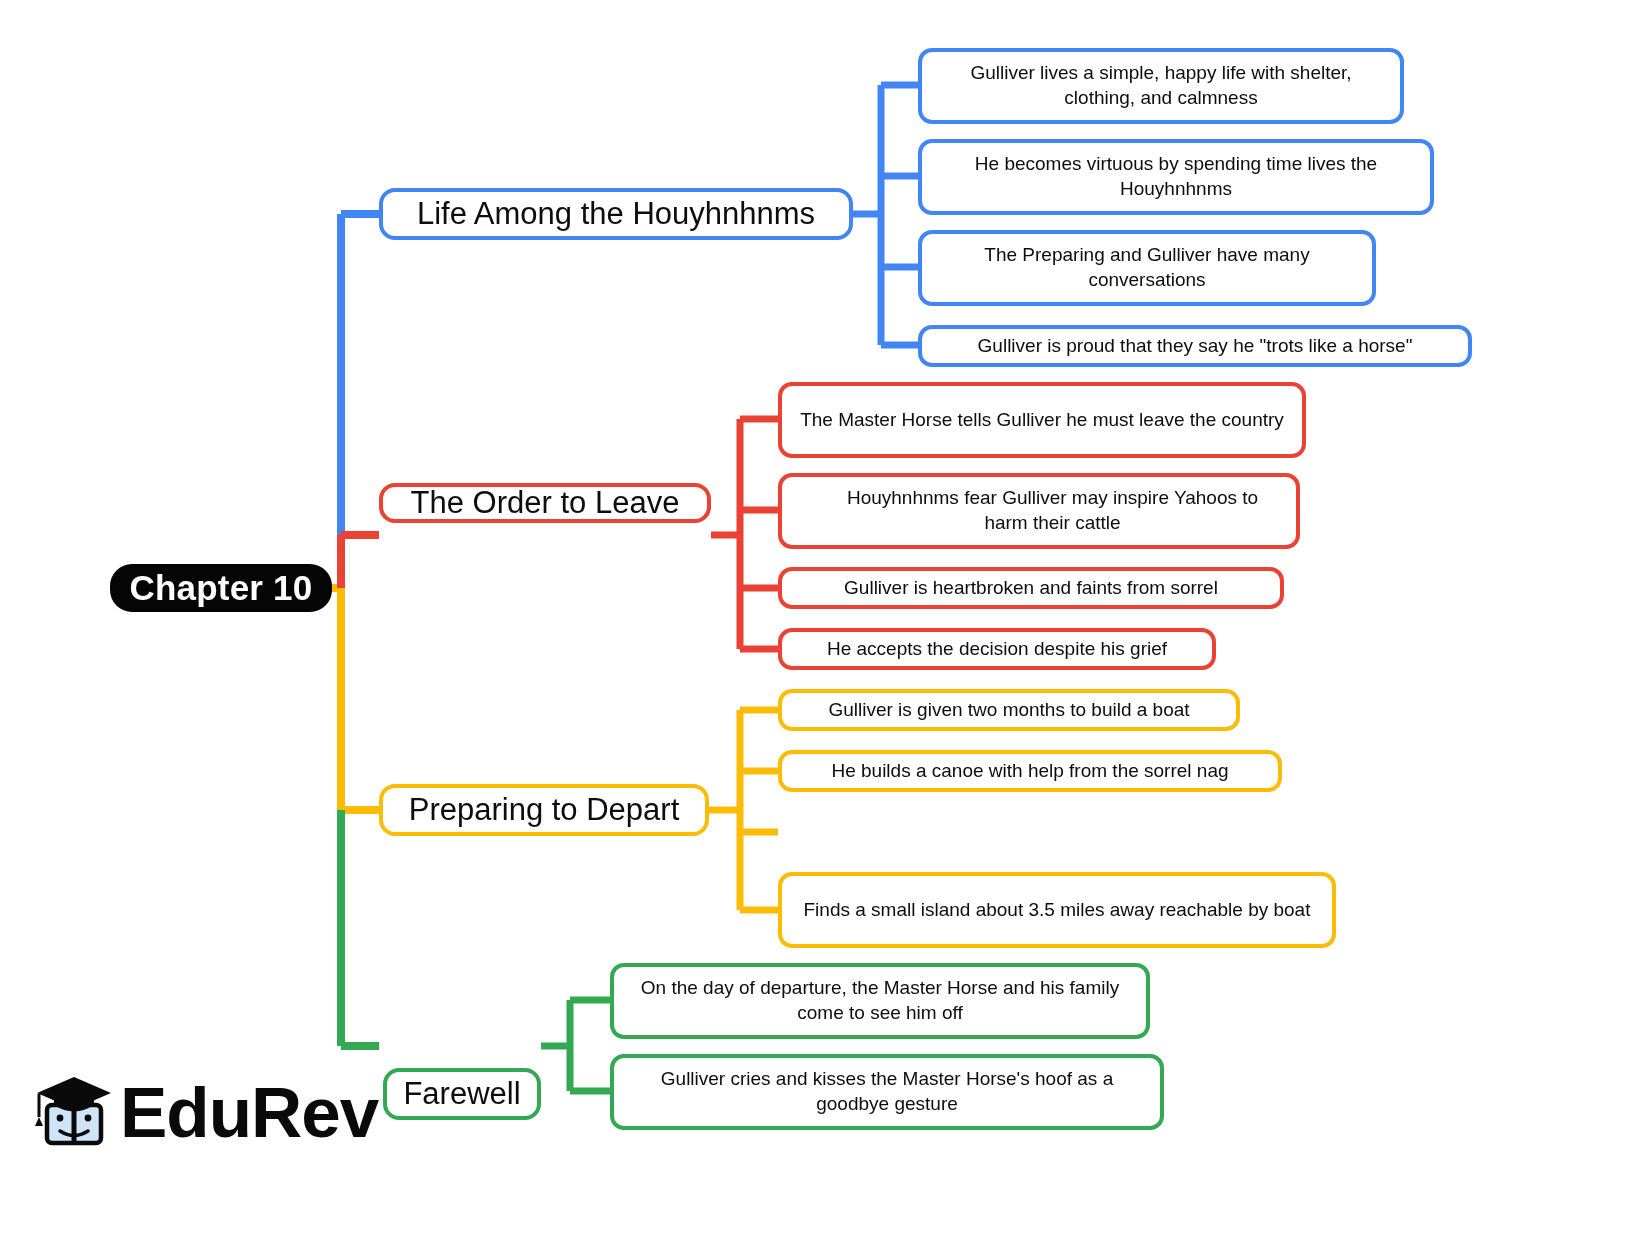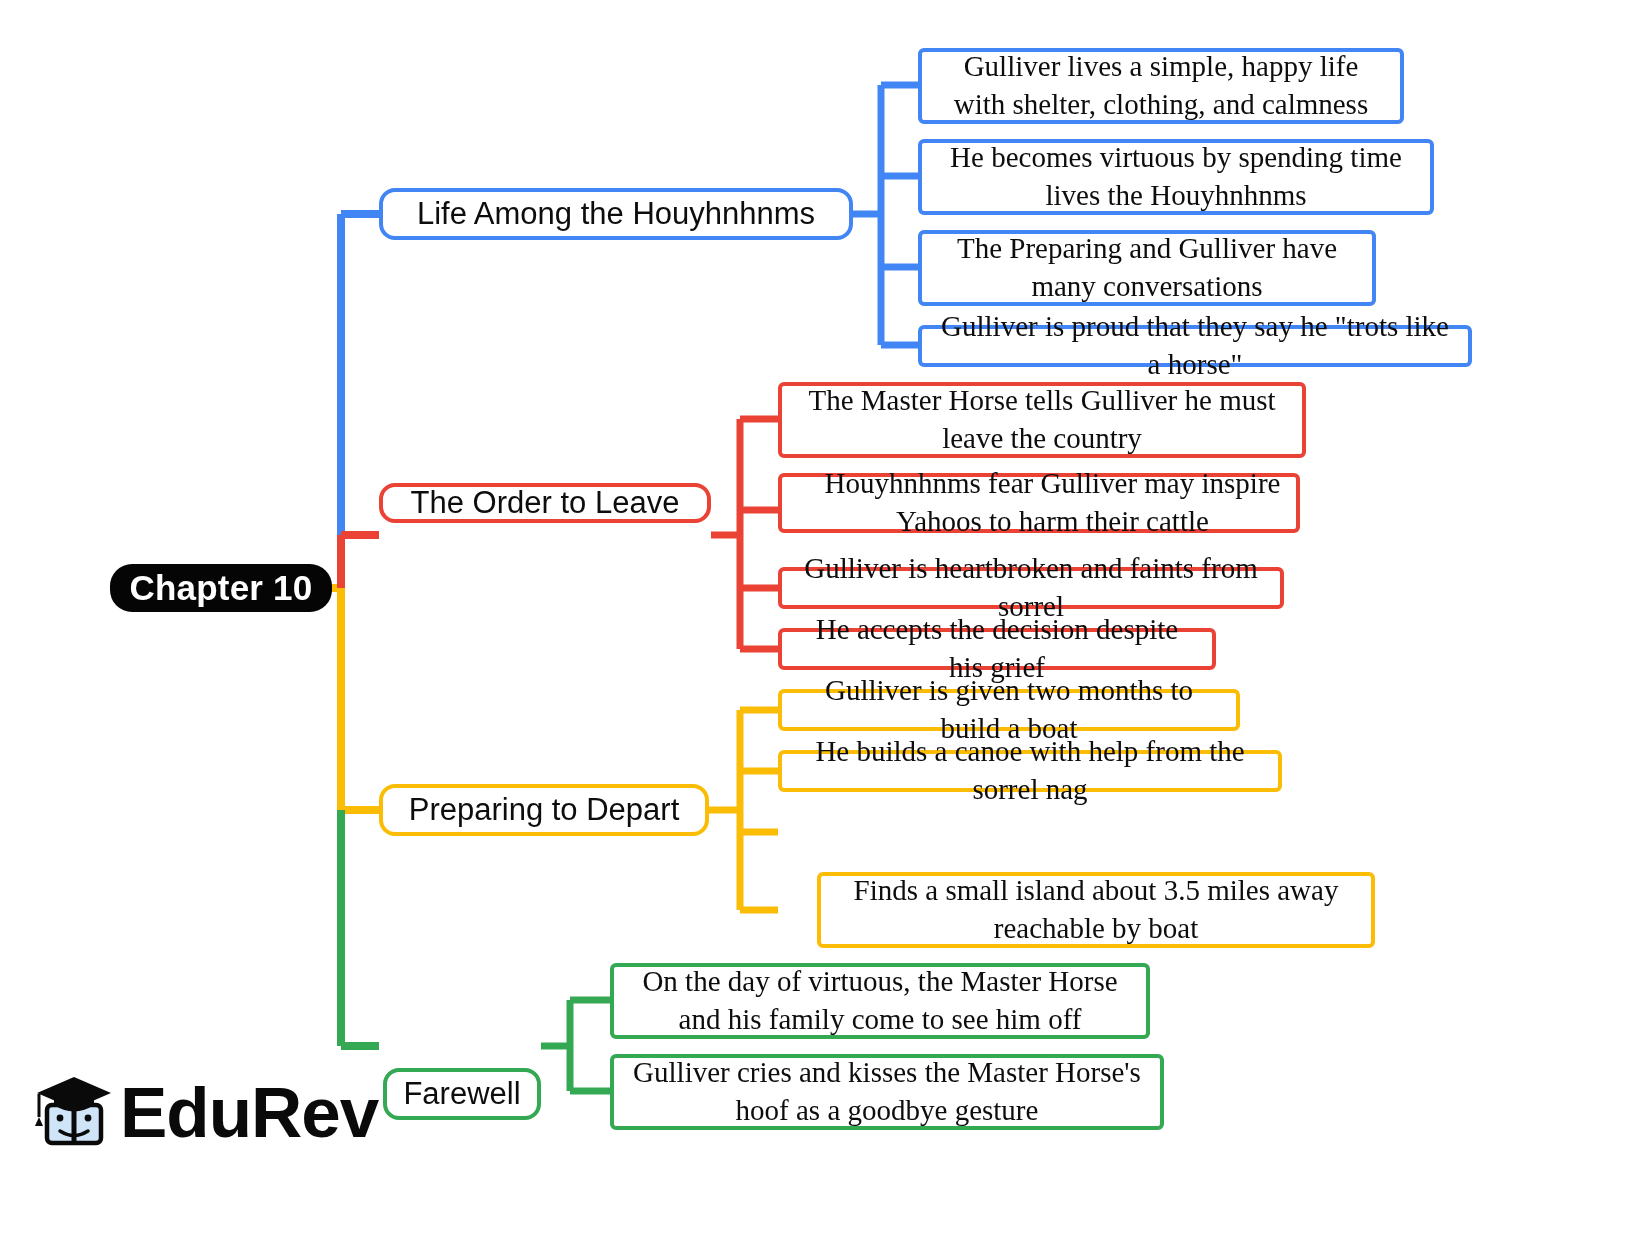--- a/index.html
+++ b/index.html
@@ -54,25 +54,24 @@
     border-style: solid;
     border-radius: 16px;
     font-size: 31px;
     font-weight: normal;
     padding: 2px 16px;
   }
 
   .leaf {
     border-width: 4px;
     border-style: solid;
-    border-radius: 6px;
-    font-size: 29px;
+    border-radius: 14px;
+    font-size: 19px;
     font-weight: normal;
     padding: 4px 14px;
-    font-family: Liberation Serif, serif;
   }
 
   .c-blue   { border-color: #4285F4; }
   .c-red    { border-color: #EA4335; }
   .c-yellow { border-color: #FBBC05; }
   .c-green  { border-color: #34A853; }
 
   
   #logo {
     position: absolute;
@@ -153,38 +152,38 @@
   <div class="node leaf c-blue" style="left:918px; top:139px; width:516px; height:76px;">He becomes virtuous by spending time lives the Houyhnhnms</div>
 
   <div class="node leaf c-blue" style="left:918px; top:230px; width:458px; height:76px;">The Preparing and Gulliver have many conversations</div>
 
   <div class="node leaf c-blue" style="left:918px; top:325px; width:554px; height:42px;">Gulliver is proud that they say he "trots like a horse"</div>
 
   <div class="node branch c-red" style="left:379px; top:483px; width:332px; height:40px;">The Order to Leave</div>
 
   <div class="node leaf c-red" style="left:778px; top:382px; width:528px; height:76px;">The Master Horse tells Gulliver he must leave the country</div>
 
-  <div class="node leaf c-red" style="left:778px; top:473px; width:522px; height:60px;padding-left:41px;">Houyhnhnms fear Gulliver may inspire Yahoos to harm their cattle</div>
+  <div class="node leaf c-red" style="left:778px; top:473px; width:522px; height:76px;padding-left:41px;">Houyhnhnms fear Gulliver may inspire Yahoos to harm their cattle</div>
 
   <div class="node leaf c-red" style="left:778px; top:567px; width:506px; height:42px;">Gulliver is heartbroken and faints from sorrel</div>
 
   <div class="node leaf c-red" style="left:778px; top:628px; width:438px; height:42px;">He accepts the decision despite his grief</div>
 
   <div class="node branch c-yellow" style="left:379px; top:784px; width:330px; height:52px;">Preparing to Depart</div>
 
   <div class="node leaf c-yellow" style="left:778px; top:689px; width:462px; height:42px;">Gulliver is given two months to build a boat</div>
 
   <div class="node leaf c-yellow" style="left:778px; top:750px; width:504px; height:42px;">He builds a canoe with help from the sorrel nag</div>
 
 
-  <div class="node leaf c-yellow" style="left:778px; top:872px; width:558px; height:76px;margin-left:39px;">Finds a small island about 3.5 miles away reachable by boat</div>
+  <div class="node leaf c-yellow" style="left:778px; top:872px; width:558px; height:76px;">Finds a small island about 3.5 miles away reachable by boat</div>
 
   <div class="node branch c-green" style="left:383px; top:1020px; width:158px; height:52px;margin-top:48px;">Farewell</div>
 
-  <div class="node leaf c-green" style="left:610px; top:963px; width:540px; height:76px;">On the day of virtuous, the Master Horse and his family come to see him off</div>
+  <div class="node leaf c-green" style="left:610px; top:963px; width:540px; height:76px;">On the day of departure, the Master Horse and his family come to see him off</div>
 
   <div class="node leaf c-green" style="left:610px; top:1054px; width:554px; height:76px;">Gulliver cries and kisses the Master Horse's hoof as a goodbye gesture</div>
 
   <div id="logo">
     <svg class="mark" viewBox="0 0 82 86">
 
       <rect x="17" y="36" width="54" height="38" rx="5" ry="5" fill="#cfe4f7" stroke="#0a0a0a" stroke-width="4.5"></rect>
 
       <rect x="41.5" y="36" width="5" height="38" fill="#0a0a0a"></rect>
 

